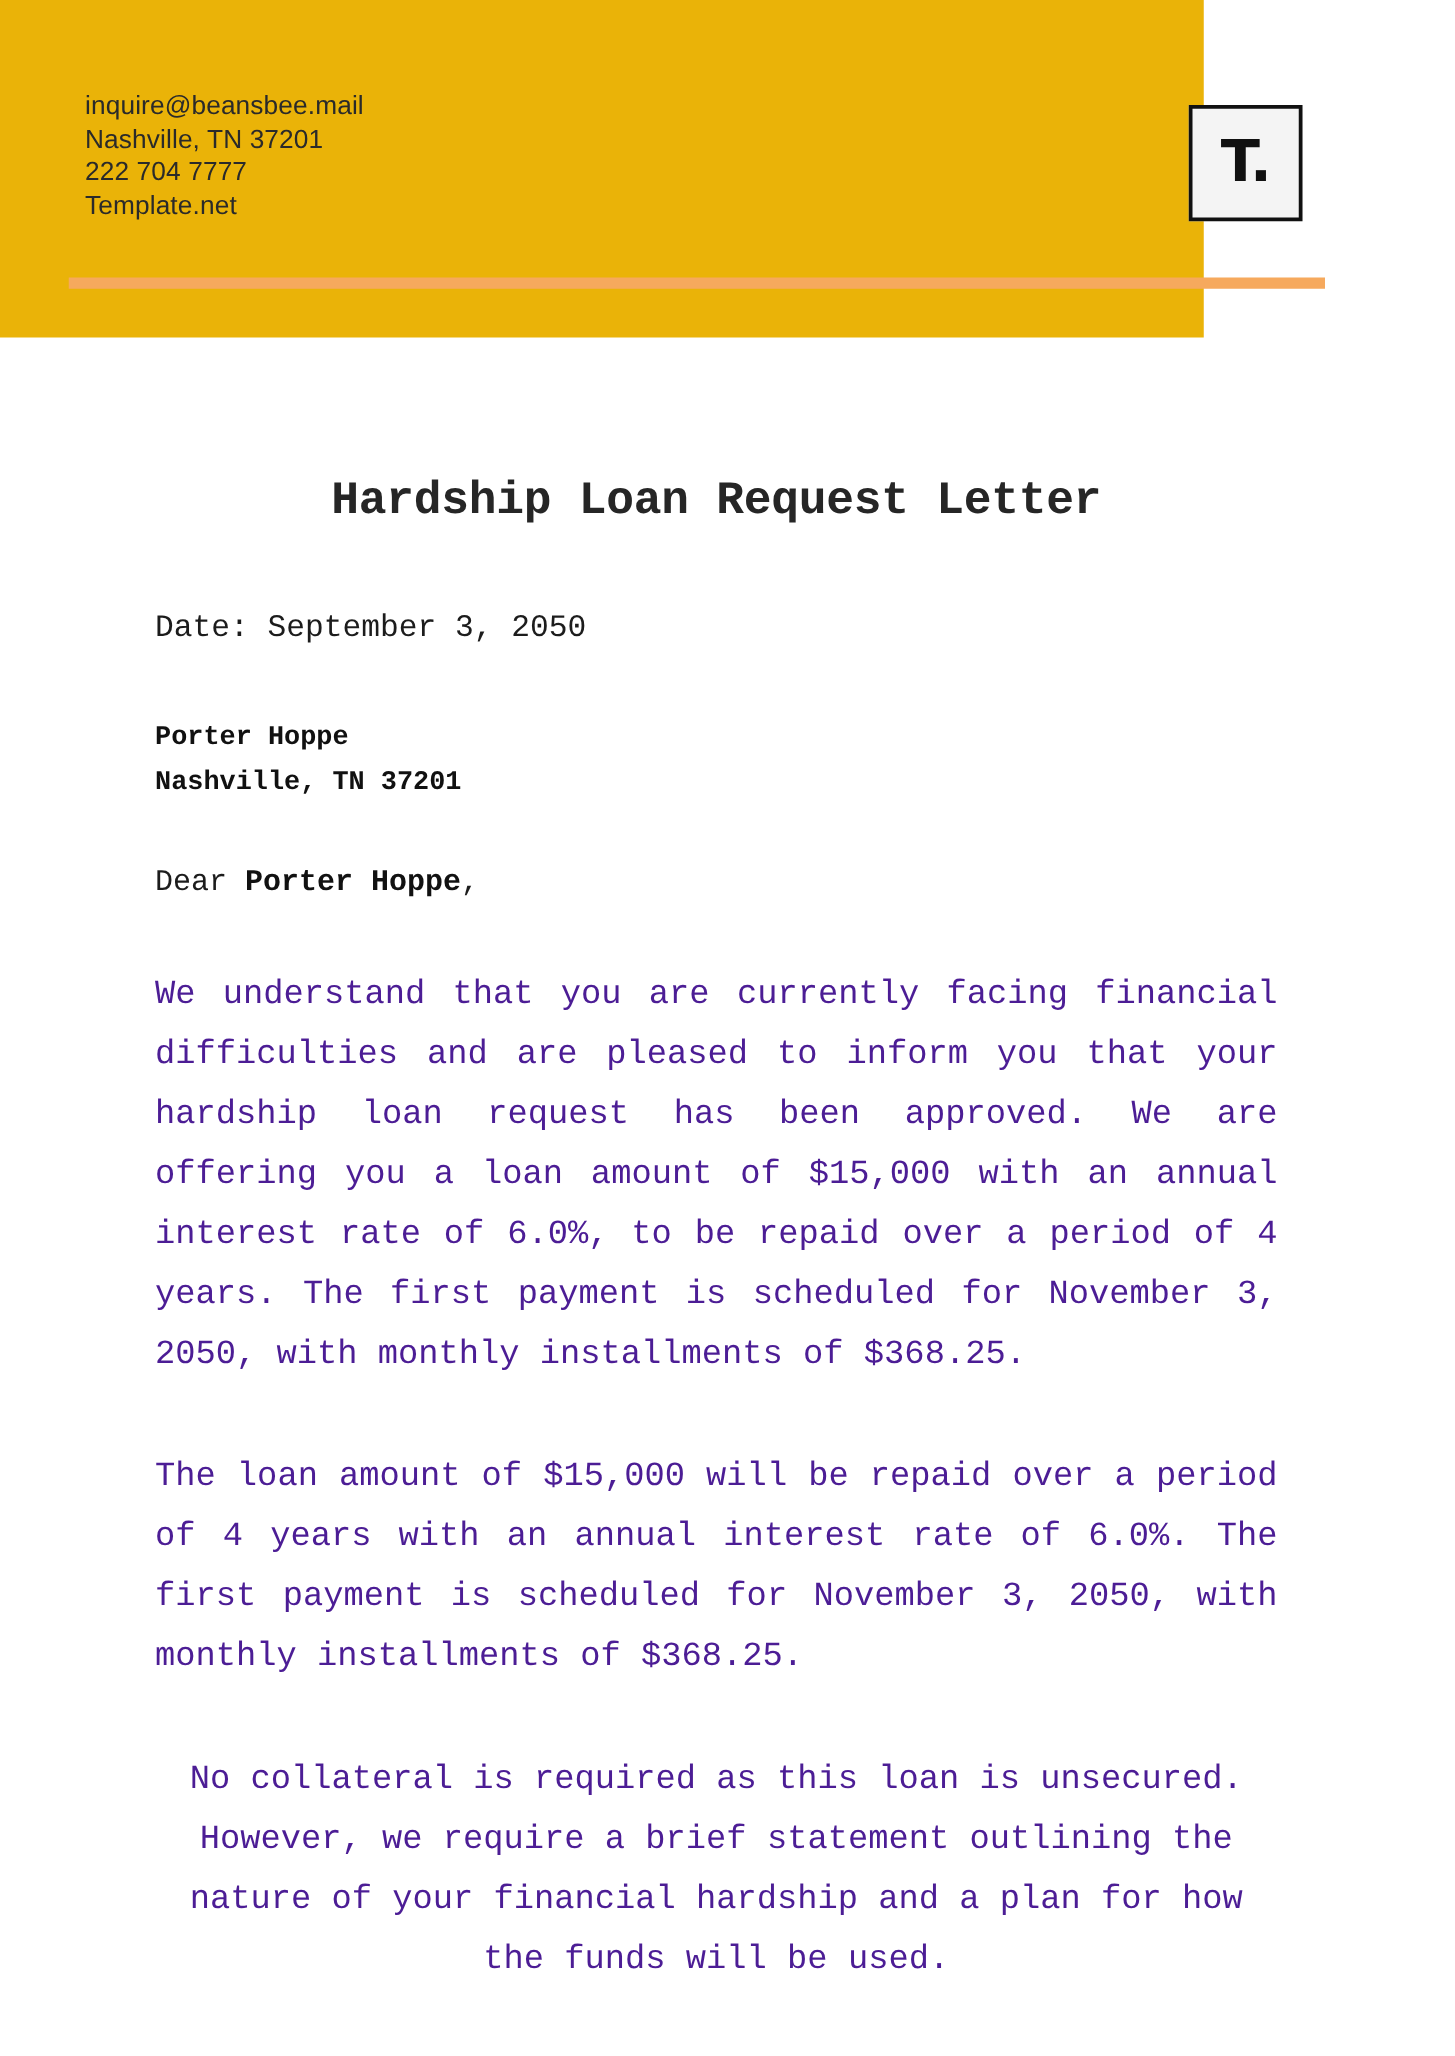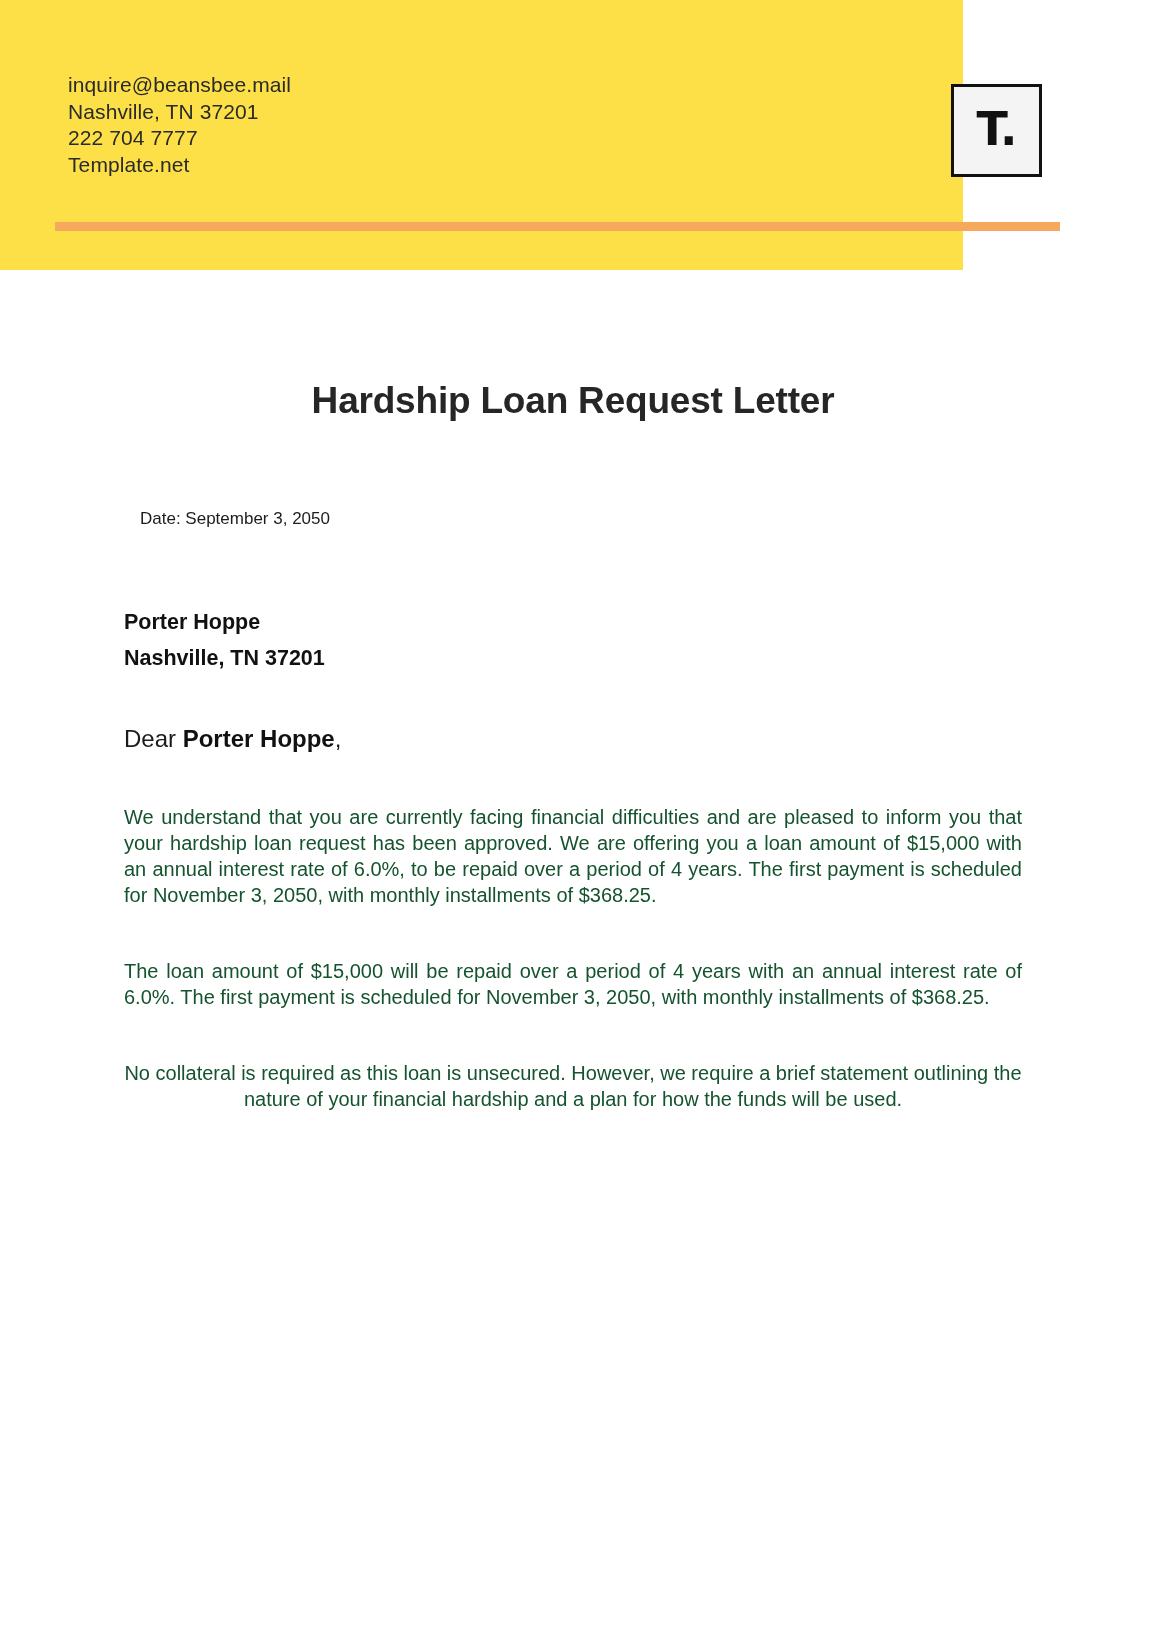--- a/index.html
+++ b/index.html
@@ -13,21 +13,21 @@
     font-family: "Liberation Sans", sans-serif;
     color: #1c1c1c;
     overflow: hidden;
   }
 
   
   .letterhead {
     position: relative;
     width: 963px;
     height: 270px;
-    background: #fde047;
+    background: #eab308;
     box-sizing: border-box;
   }
   .contact-block {
     position: absolute;
     left: 68px;
     top: 72px;
   }
   .contact-line {
     font-size: 21px;
     line-height: 26.5px;
@@ -66,34 +66,35 @@
     height: 9px;
     background: #f6a95d;
   }
 
   
   .letter {
     position: relative;
     width: 1148px;
     padding: 0 126px 0 124px;
     box-sizing: border-box;
+    font-family: Liberation Mono, monospace;
   }
   .doc-title {
     margin: 0;
     padding-top: 110px;
     text-align: center;
     font-size: 37px;
     font-weight: 700;
     letter-spacing: -0.2px;
     color: #262626;
   }
   .date-line {
-    margin: 16px;
+    margin: 0;
     padding-top: 66px;
-    font-size: 17px;
+    font-size: 25px;
     line-height: 30px;
     color: #1c1c1c;
   }
   .recipient {
     margin: 0;
     padding-top: 54px;
     font-size: 21.5px;
     line-height: 36px;
     font-weight: 700;
     color: #111111;
@@ -103,25 +104,25 @@
     padding-top: 48px;
     font-size: 24px;
     line-height: 30px;
     color: #1c1c1c;
   }
   .salutation b { font-weight: 700; color: #111111; }
 
   .para {
     margin: 0;
     padding-top: 50px;
-    font-size: 20px;
-    line-height: 26px;
+    font-size: 27px;
+    line-height: 48px;
     text-align: justify;
     text-justify: inter-word;
-    color: #14532d;
+    color: #4c1d95;
   }
   .para.ragged { text-align: center; }
 </style>
 </head>
 <body>
 
 <div class="letterhead">
 
   <div class="contact-block">
     <div class="contact-line">inquire@beansbee.mail</div>

